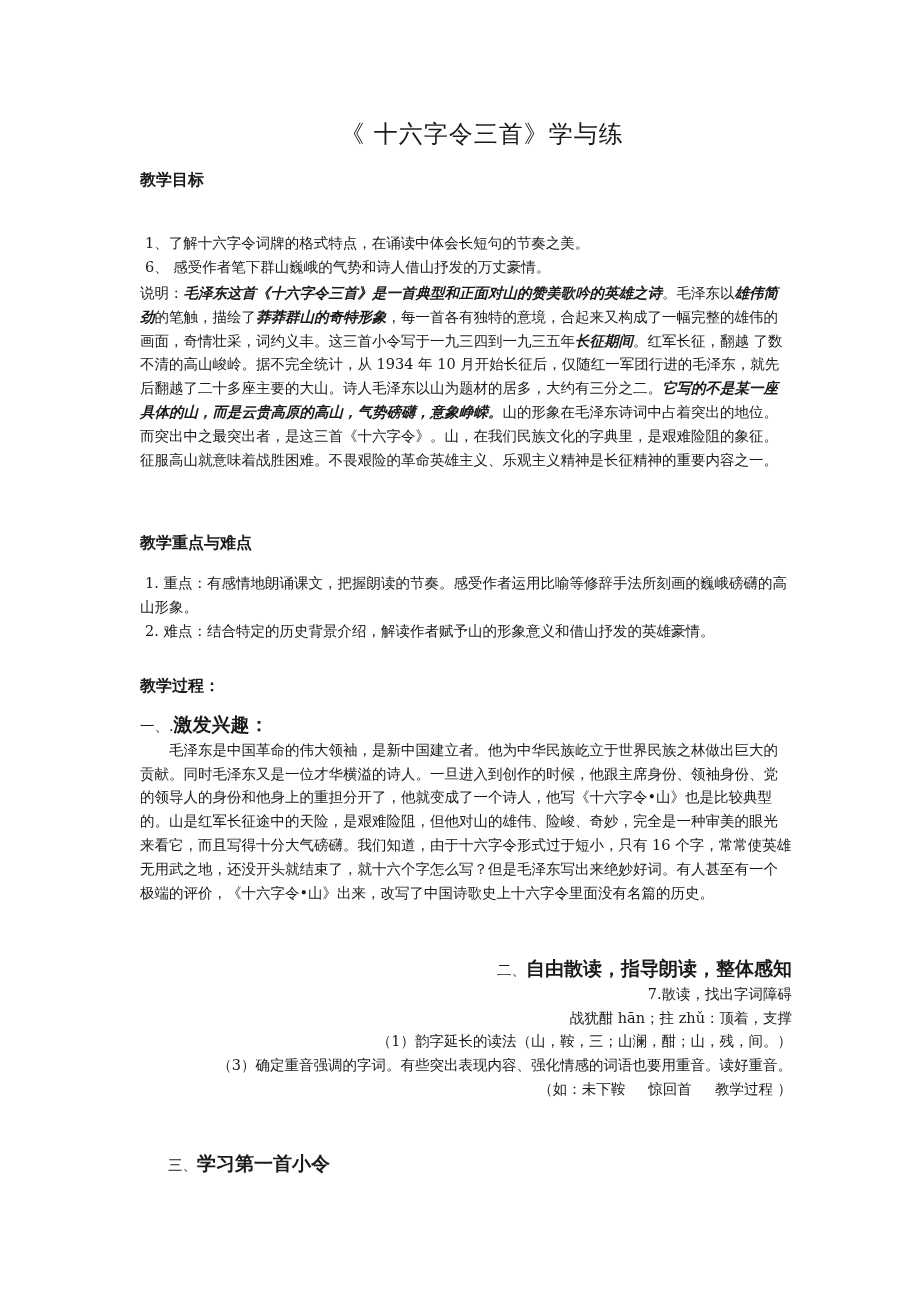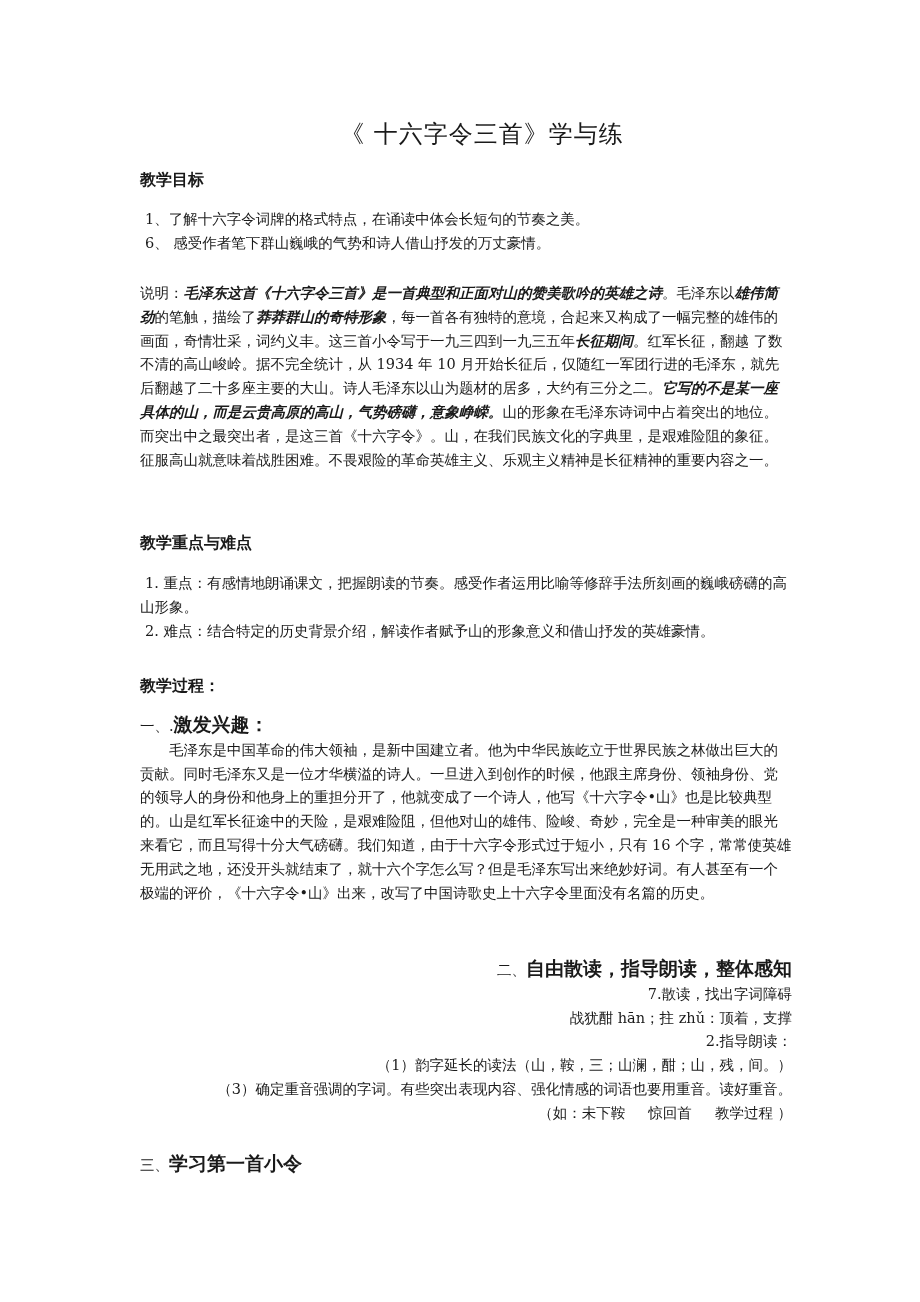--- a/index.html
+++ b/index.html
@@ -15,21 +15,21 @@
 </style>
 </head>
 <body>
 
 <div class="page">
 
   <div class="title serif">《 十六字令三首》学与练</div>
 
   <div class="h2" style="top:170px;">教学目标</div>
   <div class="p" style="top:208px;">
-    <span class="line" style="padding-left:5px;">1、了解十六字令词牌的格式特点，在诵读中体会长短句的节奏之美。</span>
+    <span class="line" style="padding-left:5px;margin-top:24px;">1、了解十六字令词牌的格式特点，在诵读中体会长短句的节奏之美。</span>
     <span class="line" style="padding-left:5px;">6、  感受作者笔下群山巍峨的气势和诗人借山抒发的万丈豪情。</span>
   </div>
 
   <div class="p" style="top:282px;">
     <span>说明：</span><span class="em">毛泽东这首《十六字令三首》是一首典型和正面对山的赞美歌吟的英雄之诗</span><span>。毛泽东以</span><span class="em">雄伟简劲</span><span>的笔触，描绘了</span><span class="em">莽莽群山的奇特形象</span><span>，每一首各有独特的意境，合起来又构成了一幅完整的雄伟的画面，奇情壮采，词约义丰。这三首小令写于一九三四到一九三五年</span><span class="em">长征期间</span><span>。红军长征，翻越 了数不清的高山峻岭。据不完全统计，从 1934 年 10 月开始长征后，仅随红一军团行进的毛泽东，就先后翻越了二十多座主要的大山。诗人毛泽东以山为题材的居多，大约有三分之二。</span><span class="em">它写的不是某一座具体的山，而是云贵高原的高山，气势磅礴，意象峥嵘。</span><span>山的形象在毛泽东诗词中占着突出的地位。而突出中之最突出者，是这三首《十六字令》。山，在我们民族文化的字典里，是艰难险阻的象征。征服高山就意味着战胜困难。不畏艰险的革命英雄主义、乐观主义精神是长征精神的重要内容之一。</span>
   </div>
 
   <div class="h2" style="top:533px;">教学重点与难点</div>
   <div class="p" style="top:572px;">
     <div style="text-indent:5px;">1. 重点：有感情地朗诵课文，把握朗读的节奏。感受作者运用比喻等修辞手法所刻画的巍峨磅礴的高山形象。</div>
@@ -40,23 +40,22 @@
 
   <div class="p" style="top:713px;">
     <div><span>一、.</span><span class="h3">激发兴趣：</span></div>
     <div style="text-indent:29px;">毛泽东是中国革命的伟大领袖，是新中国建立者。他为中华民族屹立于世界民族之林做出巨大的贡献。同时毛泽东又是一位才华横溢的诗人。一旦进入到创作的时候，他跟主席身份、领袖身份、党的领导人的身份和他身上的重担分开了，他就变成了一个诗人，他写《十六字令•山》也是比较典型的。山是红军长征途中的天险，是艰难险阻，但他对山的雄伟、险峻、奇妙，完全是一种审美的眼光来看它，而且写得十分大气磅礴。我们知道，由于十六字令形式过于短小，只有 16 个字，常常使英雄无用武之地，还没开头就结束了，就十六个字怎么写？但是毛泽东写出来绝妙好词。有人甚至有一个极端的评价，《十六字令•山》出来，改写了中国诗歌史上十六字令里面没有名篇的历史。</div>
   </div>
 
   <div class="p" style="top:957px;text-align:right;">
     <div><span>二、</span><span class="h3">自由散读，指导朗读，整体感知</span></div>
     <div>7.散读，找出字词障碍</div>
     <div style="padding-left:20px;">战犹酣 hān；拄 zhǔ：顶着，支撑</div>
-    <div>2.指导朗读：</div>
     <div>（1）韵字延长的读法（山，鞍，三；山澜，酣；山，残，间。）</div>
     <div>（3）确定重音强调的字词。有些突出表现内容、强化情感的词语也要用重音。读好重音。</div>
     <div style="white-space:pre;">（如：未下鞍     惊回首     教学过程 ）</div>
   </div>
 
-  <div class="p" style="top:1152px;">
+  <div class="p" style="top:1152px;margin-left:28px;">
     <div><span>三、</span><span class="h3">学习第一首小令</span></div>
   </div>
 
 </div>
 
 </body></html>

